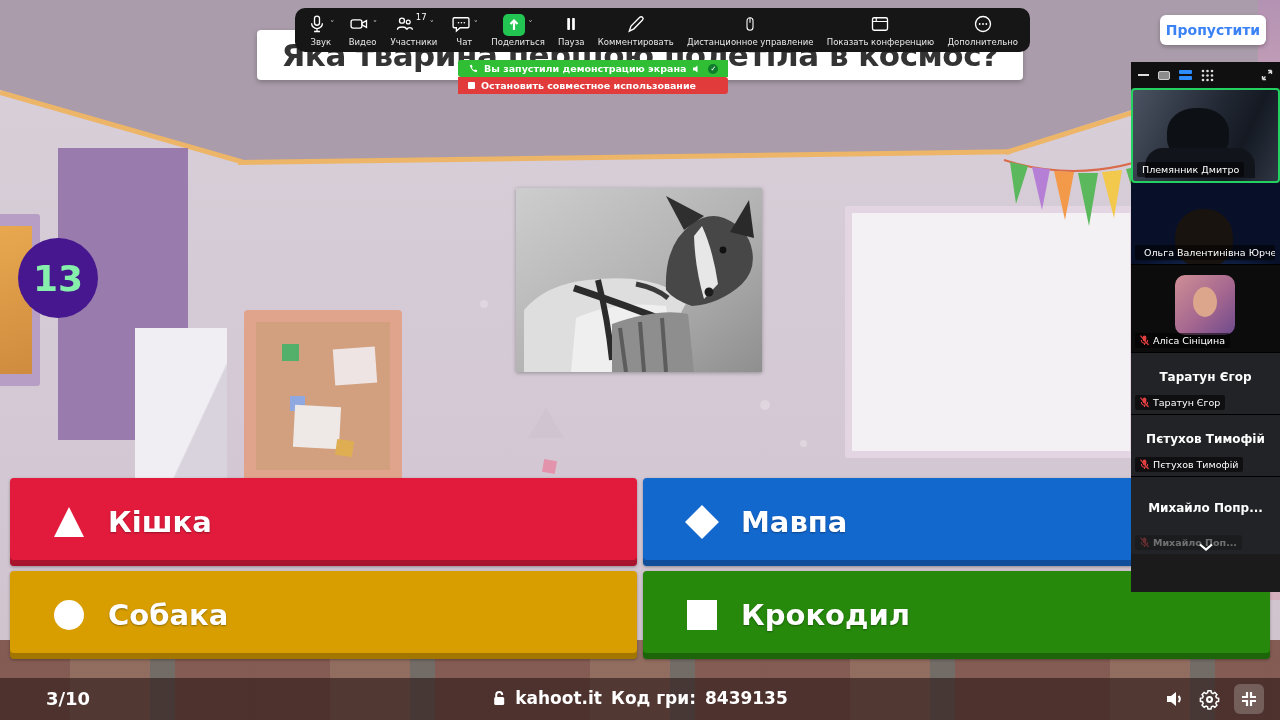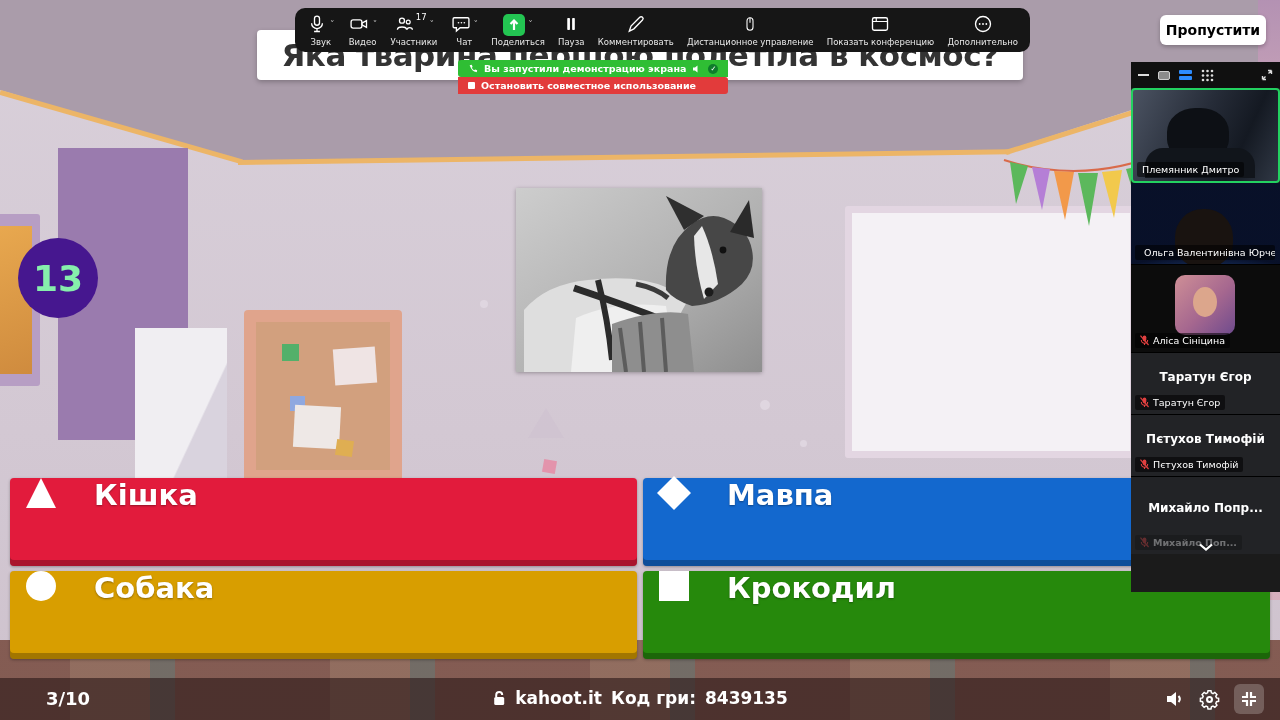--- a/index.html
+++ b/index.html
@@ -49,21 +49,21 @@
       background:#fff; border-radius:4px; box-shadow:0 2px 5px rgba(0,0,0,.25);
       display:flex; align-items:center; justify-content:center; overflow:hidden; z-index:2; }
   .question-text { font-size:31px; font-weight:bold; color:#333; white-space:nowrap; letter-spacing:-.5px; }
   .timer { position:absolute; left:18px; top:238px; width:80px; height:80px; border-radius:50%;
       background:#46178f; display:flex; align-items:center; justify-content:center; z-index:2; }
   .timer span { color:#86efac; font-size:36px; font-weight:bold; }
   .media { position:absolute; left:516px; top:188px; width:246px; height:184px; z-index:2;
       box-shadow:0 1px 4px rgba(0,0,0,.3); }
   .answers { position:absolute; left:10px; top:478px; width:1260px; height:181px; z-index:3;
       display:grid; grid-template-columns:1fr 1fr; grid-template-rows:88px 88px; gap:5px 6px; }
-  .answer { display:flex; align-items:flex-start; gap:38px; padding-left:16px; border-radius:4px;
+  .answer { display:flex; align-items:center; gap:24px; padding-left:44px; border-radius:4px;
       box-shadow:inset 0 -6px 0 rgba(0,0,0,.25), 0 1px 3px rgba(0,0,0,.3); cursor:pointer; }
   .answer .label { color:#fff; font-size:29px; font-weight:bold; text-shadow:0 1px 2px rgba(0,0,0,.35); }
   .a-red{ background:#e21b3c; } .a-blue{ background:#1368ce; }
   .a-yellow{ background:#d89e00; } .a-green{ background:#26890c; }
   .shape { width:30px; height:30px; background:#fff; flex:0 0 auto; }
   .sh-triangle { clip-path:polygon(50% 0,100% 100%,0 100%); }
   .sh-diamond  { transform:rotate(45deg) scale(.8); }
   .sh-circle   { border-radius:50%; }
 
   .footer { position:absolute; left:0; top:678px; width:1280px; height:42px;
@@ -91,21 +91,21 @@
   .banner { height:17px; display:flex; align-items:center; gap:6px; padding:0 10px;
       font-size:9.5px; font-weight:bold; color:#fff; white-space:nowrap; cursor:pointer; }
   .banner-green { background:#2fbe34; border-radius:3px 0 0 3px; }
   .banner-red { background:#e23b3b; border-radius:0 3px 3px 0; }
   .shield { width:10px; height:10px; border-radius:50%; background:#0e7d2b; color:#fff;
       font-size:7px; display:flex; align-items:center; justify-content:center; }
   .stop-sq { width:7px; height:7px; background:#fff; border-radius:1px; }
 
   .skip { position:absolute; left:1160px; top:15px; width:106px; height:30px; background:#fff;
       border-radius:6px; box-shadow:0 2px 4px rgba(0,0,0,.25); display:flex; align-items:center;
-      justify-content:center; font-size:14px; font-weight:bold; color:#000000; z-index:10; cursor:pointer; }
+      justify-content:center; font-size:14px; font-weight:bold; color:#3b82f6; z-index:10; cursor:pointer; }
 
   
   .panel { position:absolute; left:1131px; top:62px; width:149px; height:530px; background:#1b1b1b;
       z-index:10; display:flex; flex-direction:column; }
   .panel-header { height:26px; background:#101010; display:flex; align-items:center; gap:9px; padding:0 7px; }
   .ph-min { width:11px; height:2px; background:#ddd; }
   .ph-rect { width:12px; height:9px; border:1.5px solid #cfcfcf; border-radius:2px; background:#8b8b8b; }
   .ph-strip { display:flex; flex-direction:column; gap:2px; }
   .ph-strip i { display:block; width:13px; height:4px; background:#2d8cff; border-radius:1px; }
   .ph-expand { margin-left:auto; }

